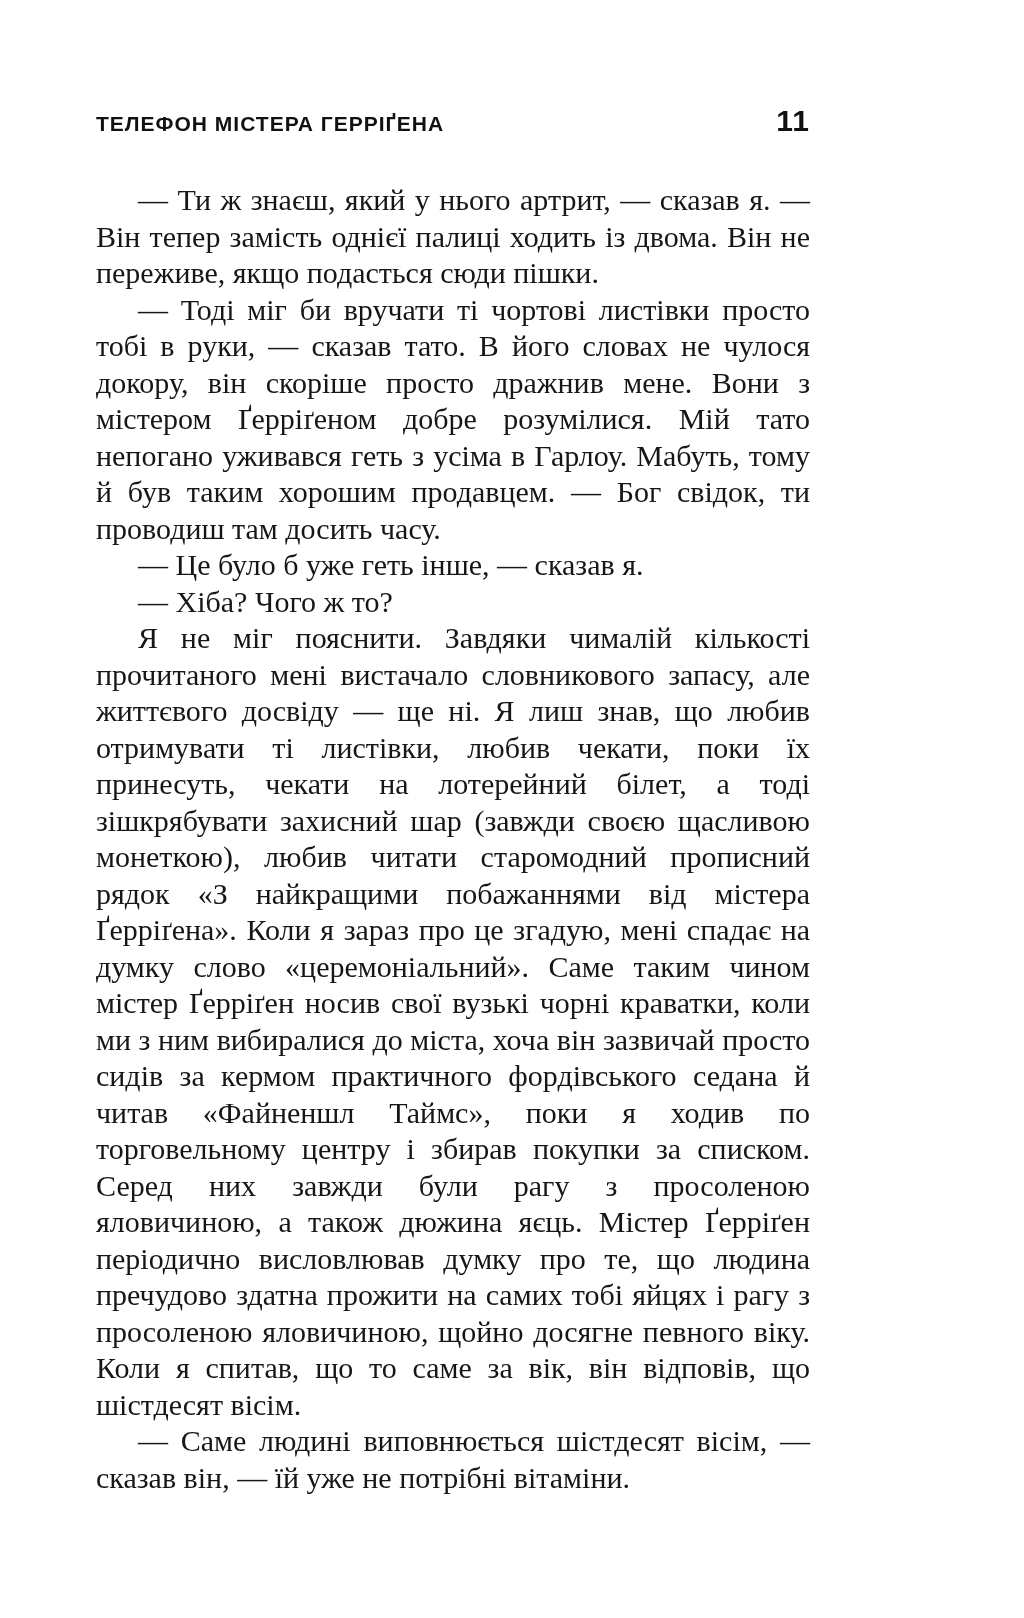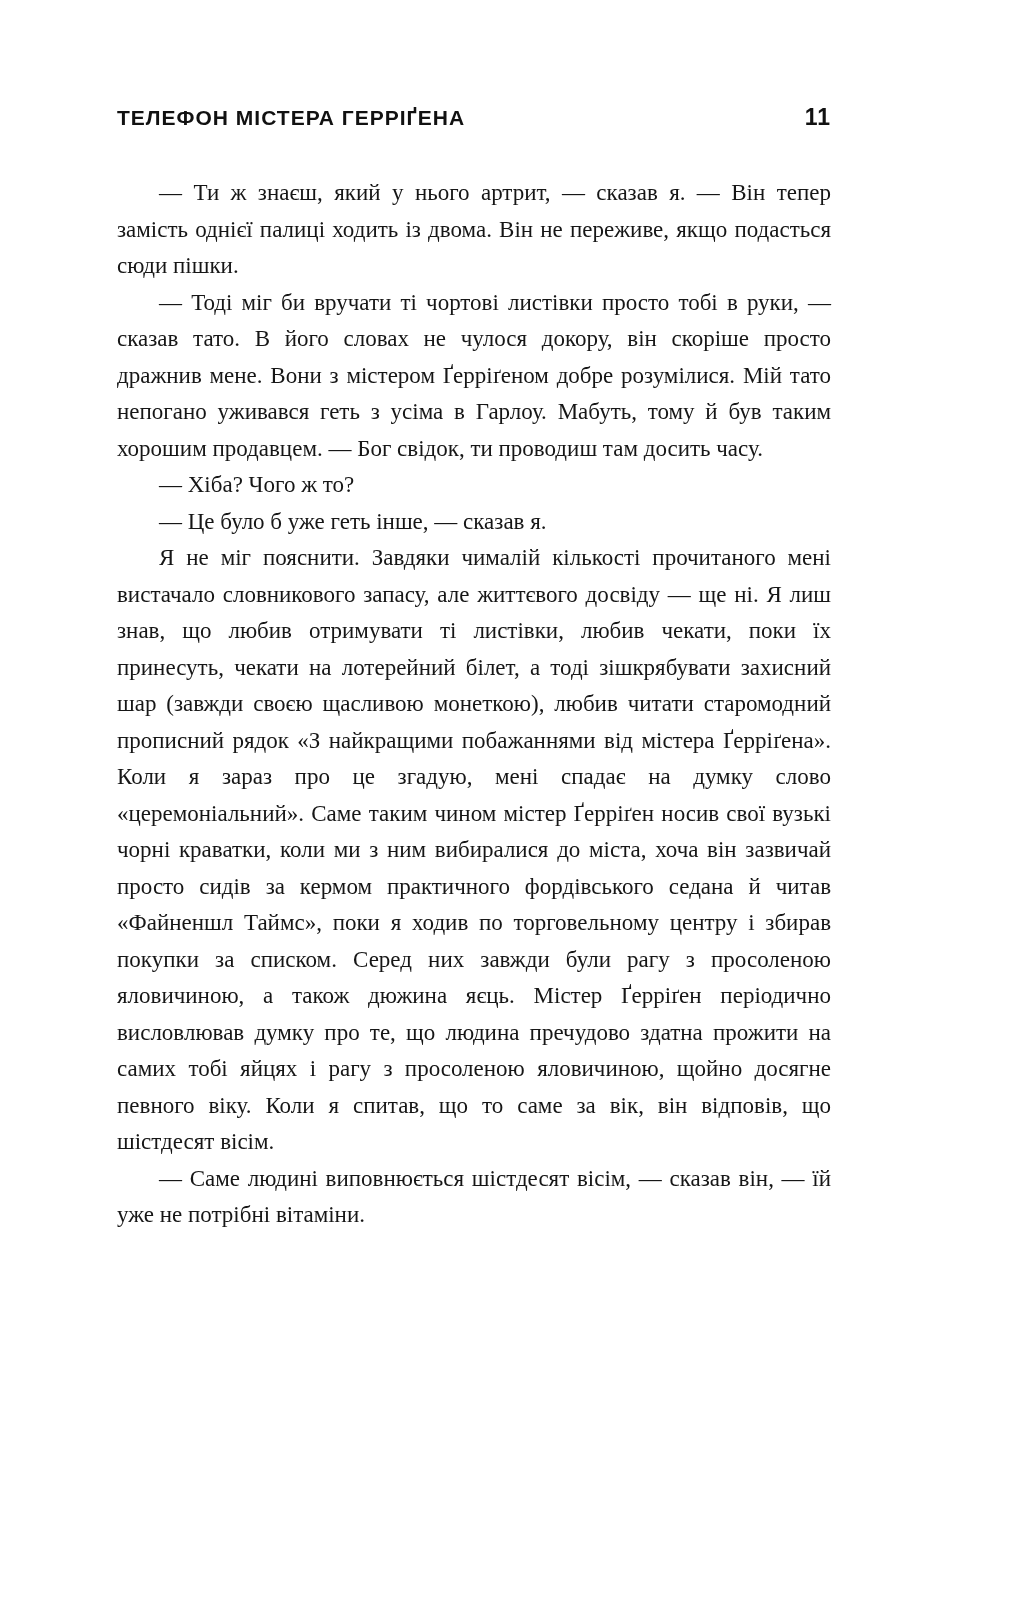--- a/index.html
+++ b/index.html
@@ -10,44 +10,44 @@
   .page {
     position: relative;
     width: 1024px;
     height: 1618px;
     background: #ffffff;
     box-sizing: border-box;
     overflow: hidden;
   }
   .content {
     position: absolute;
-    left: 117px;
+    left: 96px;
     top: 104px;
     width: 714px;
   }
   .header {
     display: flex;
     justify-content: space-between;
     align-items: baseline;
     font-family: "Liberation Sans", sans-serif;
     font-weight: bold;
     color: #111111;
   }
   .running-title {
     font-size: 21px;
     letter-spacing: 1px;
   }
   .page-number {
-    font-size: 23px;
+    font-size: 30px;
     letter-spacing: 1px;
   }
   .text-block {
     margin-top: 44px;
     font-family: "Liberation Serif", serif;
-    font-size: 23px;
+    font-size: 30px;
     line-height: 36.5px;
     color: #161616;
     text-align: justify;
   }
   .text-block p {
     margin: 0;
     padding: 0;
     text-indent: 42px;
   }
 </style>
@@ -56,19 +56,19 @@
 
 <div class="page">
   <div class="content">
     <div class="header">
       <span class="running-title">ТЕЛЕФОН МІСТЕРА ГЕРРІҐЕНА</span>
       <span class="page-number">11</span>
     </div>
     <div class="text-block">
       <p>— Ти ж знаєш, який у нього артрит, — сказав я. — Він тепер замість однієї палиці ходить із двома. Він не переживе, якщо подасться сюди пішки.</p>
       <p>— Тоді міг би вручати ті чортові листівки просто тобі в руки, — сказав тато. В його словах не чулося докору, він скоріше просто дражнив мене. Вони з містером Ґерріґеном добре розумілися. Мій тато непогано уживався геть з усіма в Гарлоу. Мабуть, тому й був таким хорошим продавцем. — Бог свідок, ти проводиш там досить часу.</p>
+      <p>— Це було б уже геть інше, — сказав я.</p>
       <p>— Хіба? Чого ж то?</p>
-      <p>— Це було б уже геть інше, — сказав я.</p>
       <p>Я не міг пояснити. Завдяки чималій кількості прочитаного мені вистачало словникового запасу, але життєвого досвіду — ще ні. Я лиш знав, що любив отримувати ті листівки, любив чекати, поки їх принесуть, чекати на лотерейний білет, а тоді зішкрябувати захисний шар (завжди своєю щасливою монеткою), любив читати старомодний прописний рядок «З найкращими побажаннями від містера Ґерріґена». Коли я зараз про це згадую, мені спадає на думку слово «церемоніальний». Саме таким чином містер Ґерріґен носив свої вузькі чорні краватки, коли ми з ним вибиралися до міста, хоча він зазвичай просто сидів за кермом практичного фордівського седана й читав «Файненшл Таймс», поки я ходив по торговельному центру і збирав покупки за списком. Серед них завжди були рагу з просоленою яловичиною, а також дюжина яєць. Містер Ґерріґен періодично висловлював думку про те, що людина пречудово здатна прожити на самих тобі яйцях і рагу з просоленою яловичиною, щойно досягне певного віку. Коли я спитав, що то саме за вік, він відповів, що шістдесят вісім.</p>
       <p>— Саме людині виповнюється шістдесят вісім, — сказав він, — їй уже не потрібні вітаміни.</p>
     </div>
   </div>
 </div>
 
 </body></html>

